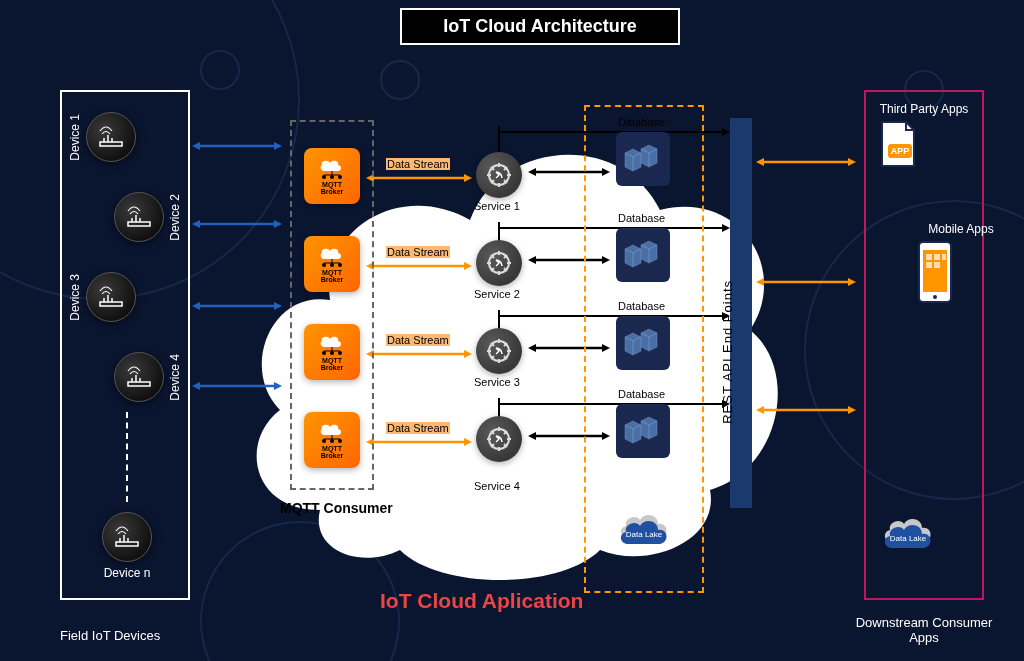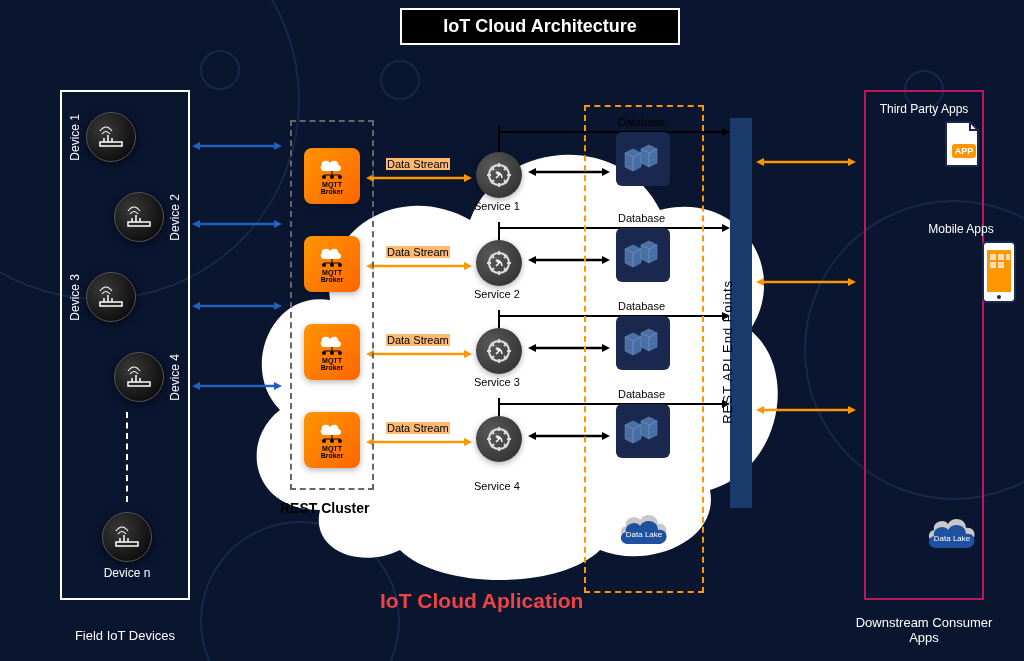--- a/index.html
+++ b/index.html
@@ -71,21 +71,20 @@
   
   .device-icon svg { width: 30px; height: 30px; }
   
   .devices-title {
     position: absolute;
     left: 60px;
     bottom: 18px;
     width: 130px;
     color: #fff;
     font-size: 13px;
-    text-align: center;
   }
   
   
   .cloud {
     position: absolute;
     left: 220px;
     top: 90px;
     width: 570px;
     height: 490px;
   }
@@ -250,21 +249,21 @@
   
   .consumer-label {
     color: #fff;
     font-size: 12px;
     margin-bottom: 4px;
   }
   
   .consumer-icon {
     display: flex;
     align-items: center;
-    justify-content: flex-end;
+    justify-content: flex-start;
     margin: 0 auto;
     padding-left: 12px;
   }
   
   .consumer-title {
     position: absolute;
     right: 30px;
     bottom: 16px;
     width: 140px;
     color: #fff;
@@ -363,21 +362,21 @@
            C 520 100 570 180 530 240
            C 580 280 560 380 490 400
            C 500 450 430 480 380 460
            C 340 500 220 500 180 460
            C 140 480 90 460 100 420 Z" fill="#ffffff"></path>
 </svg>
 
 <div class="cloud-title">IoT Cloud Aplication</div>
 
 <div class="mqtt-box"></div>
-<div class="mqtt-title">REST Cluster</div>
+<div class="mqtt-title">MQTT Consumer</div>
 
 <div class="mqtt-broker" style="left:304px;top:148px;">
   <div class="mqtt-broker-icon">
       <svg viewBox="0 0 36 24">
         <path d="M8 8 C6 4 14 2 16 6 C18 2 26 4 24 8 C28 8 28 14 24 14 L10 14 C6 14 6 8 8 8 Z" fill="#fff"></path>
         <line x1="18" y1="14" x2="18" y2="18" stroke="#000" stroke-width="1"></line>
         <line x1="10" y1="18" x2="26" y2="18" stroke="#000" stroke-width="1"></line>
         <circle cx="10" cy="20" r="2" fill="#000"></circle>
         <circle cx="18" cy="20" r="2" fill="#000"></circle>
         <circle cx="26" cy="20" r="2" fill="#000"></circle>

